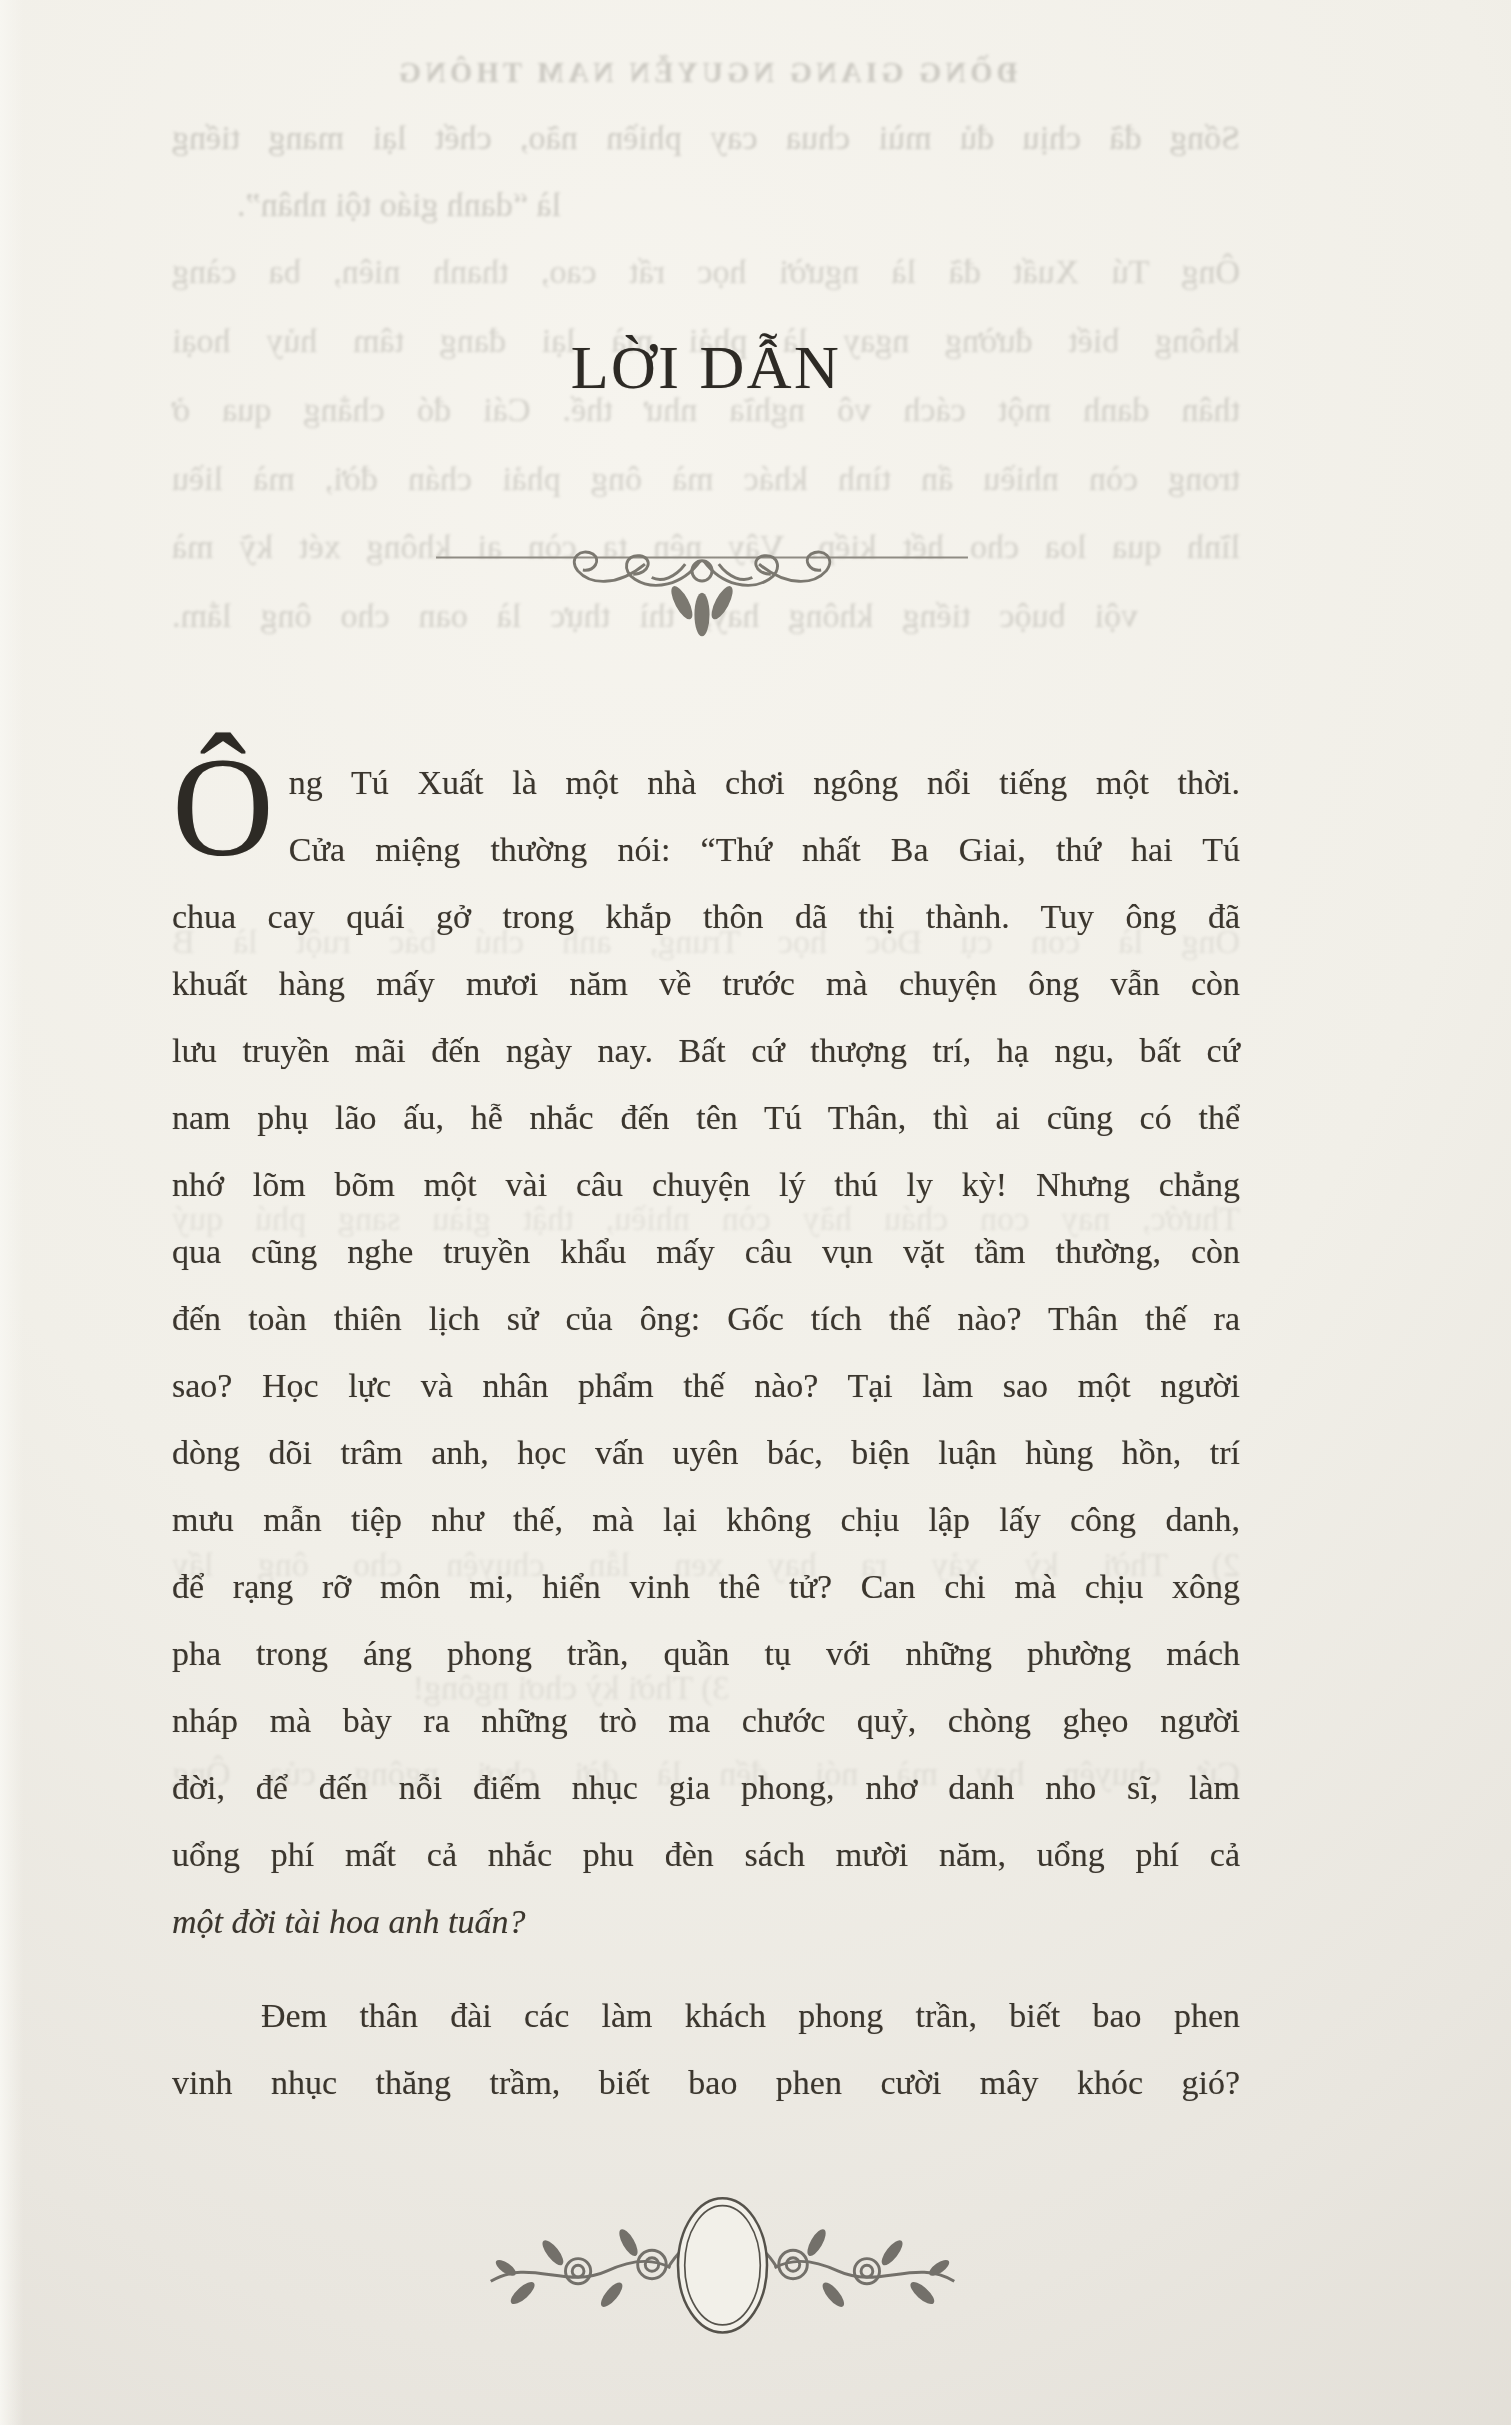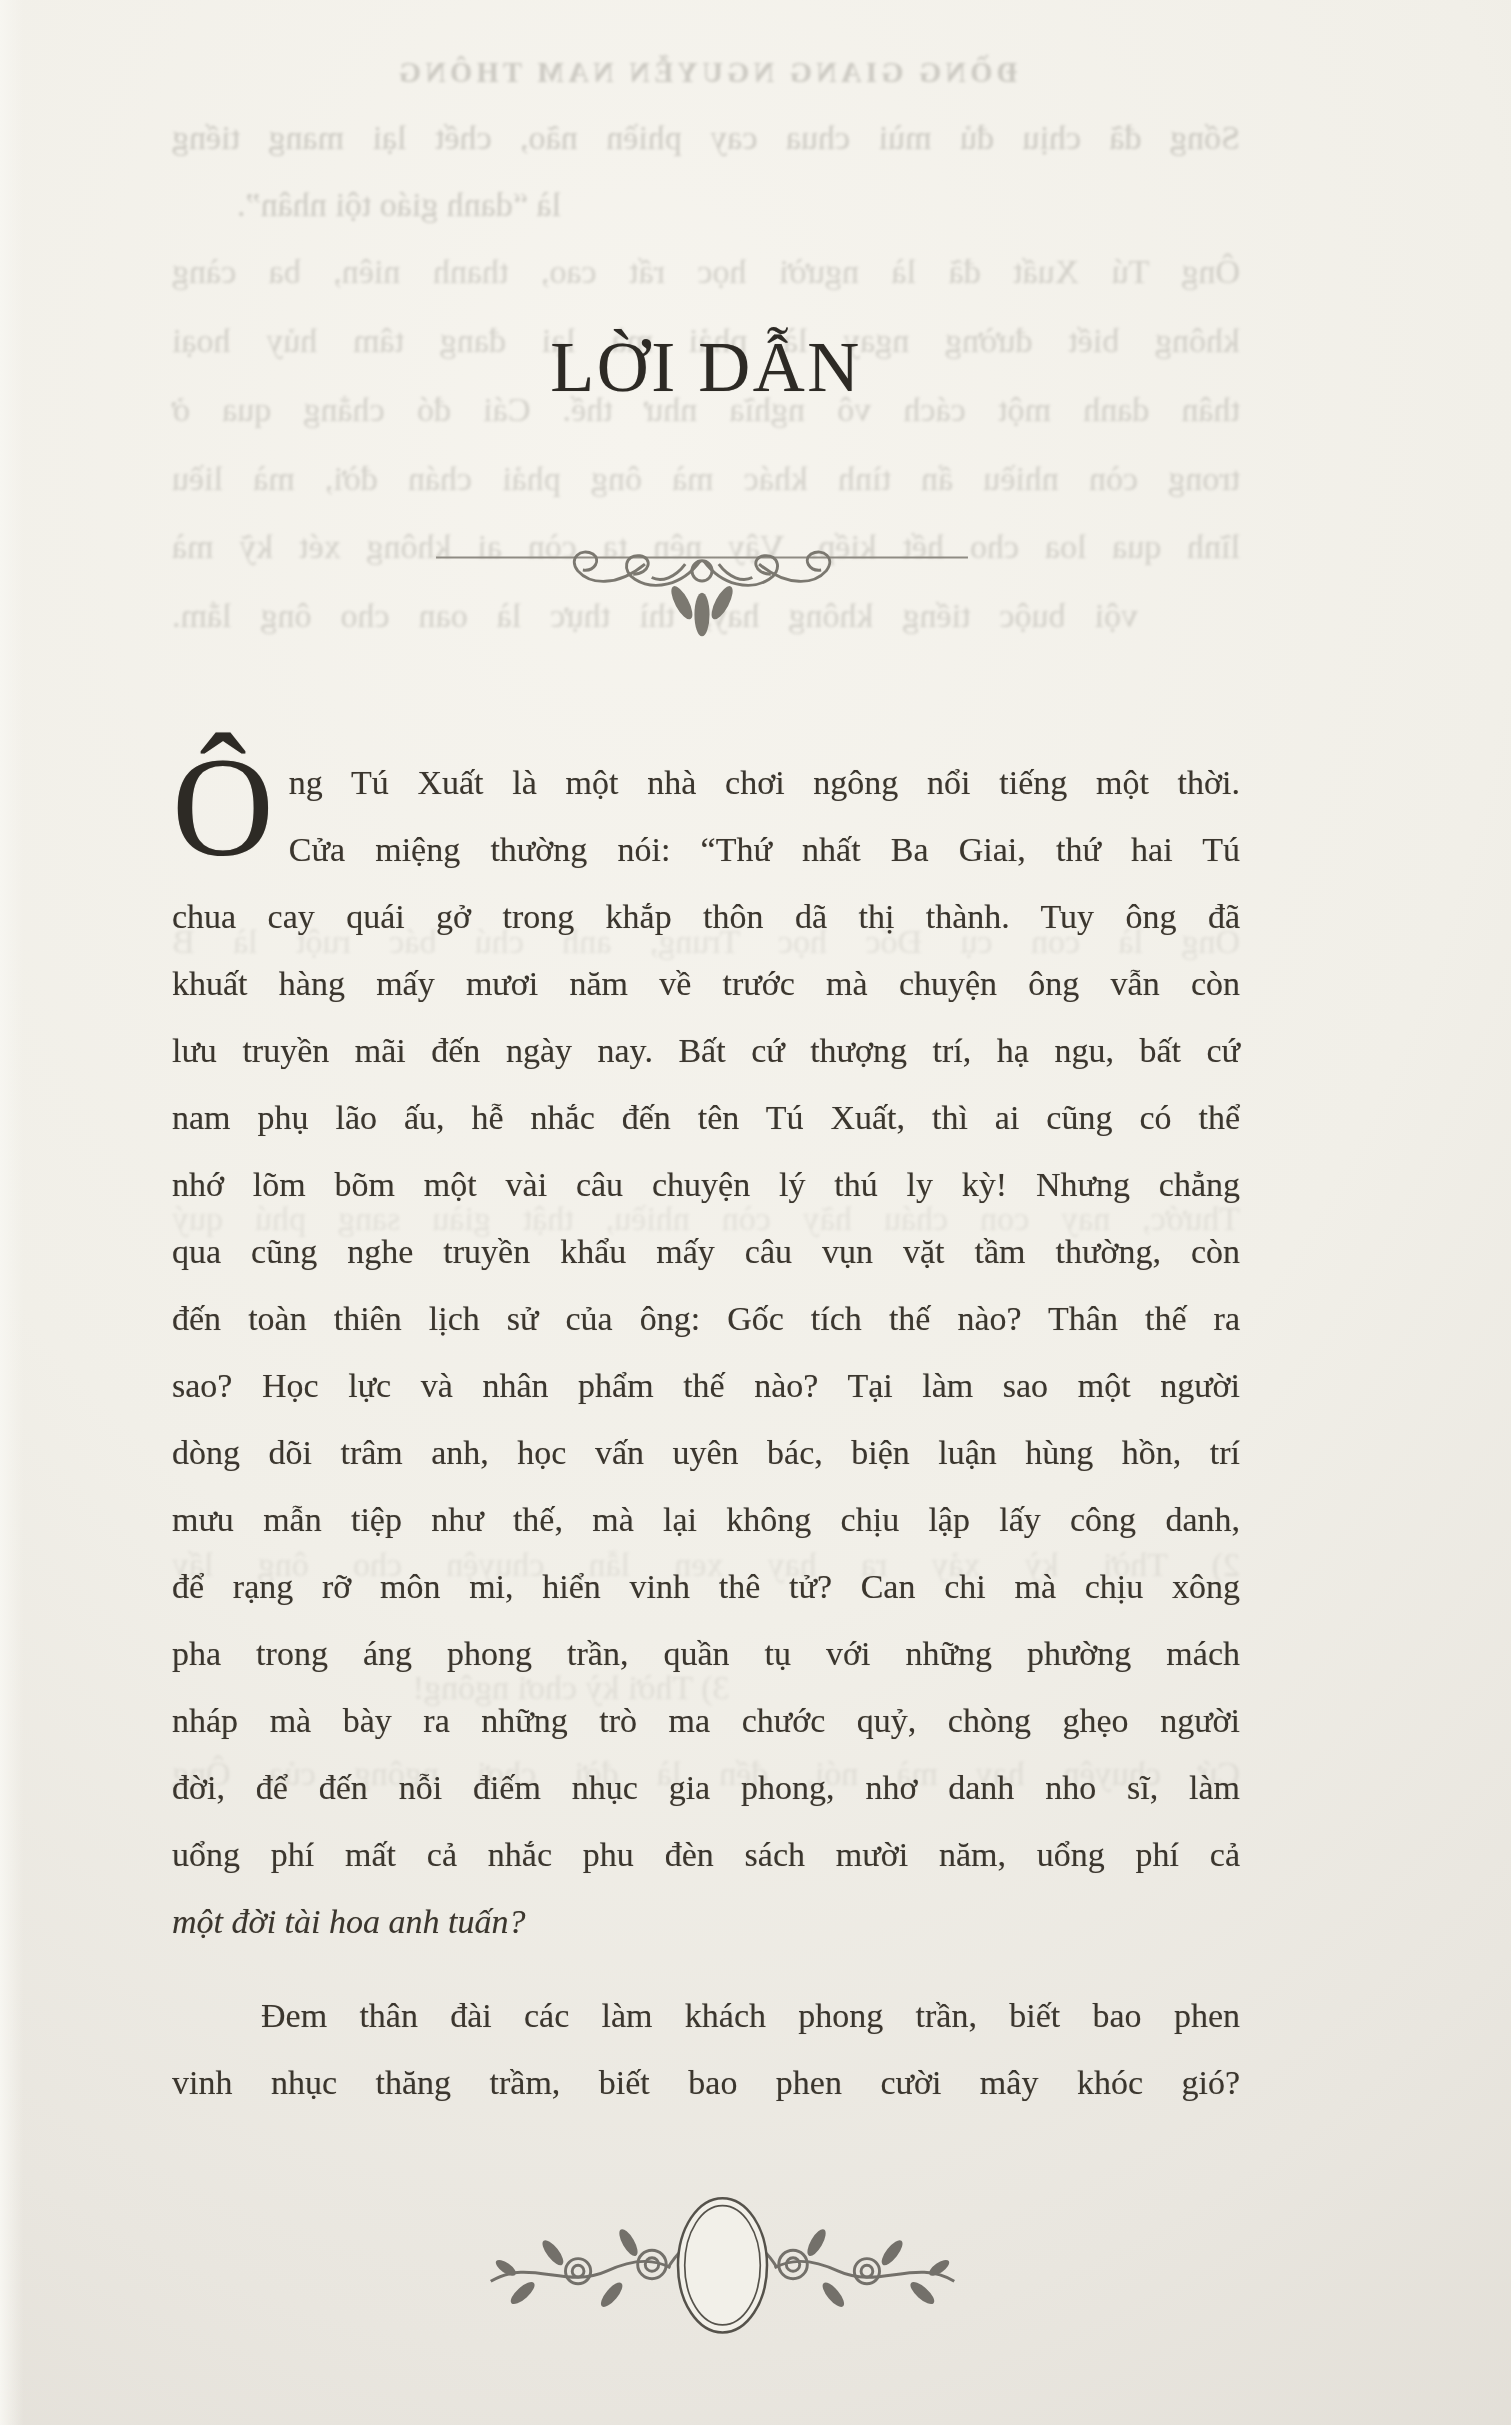--- a/index.html
+++ b/index.html
@@ -17,21 +17,21 @@
   .ghost-layer{position:absolute;inset:0;pointer-events:none;}
   .ghost{
     position:absolute;left:172px;width:1068px;
     color:#6e6b62;transform:scaleX(-1);filter:blur(1.4px);
     font-size:34px;line-height:1.15;text-align:justify;text-align-last:justify;
   }
   .ghost.center{text-align:center;text-align-last:center;}
   
   .title{
     position:absolute;left:172px;top:312px;width:1068px;
-    text-align:center;font-size:72px;line-height:111px;letter-spacing:2.5px;
+    text-align:center;font-size:62px;line-height:111px;letter-spacing:2.5px;
     color:#2d2a25;text-shadow:0 0 0.8px rgba(45,42,37,.4);
   }
   .divider{position:absolute;left:433px;top:544px;}
   .body-text{
     position:absolute;left:172px;top:749px;width:1068px;
     font-size:34px;line-height:67px;color:#3b362e;
     text-shadow:0 0 0.8px rgba(59,54,46,.35);
   }
   .dropcap{
     float:left;font-size:141px;line-height:126px;height:133px;
@@ -89,21 +89,21 @@
   </div>
 
   <div class="body-text">
     <div>
       <span class="dropcap">Ô</span>
     <div class="line">ng Tú Xuất là một nhà chơi ngông nổi tiếng một thời.</div>
         <div class="line">Cửa miệng thường nói: “Thứ nhất Ba Giai, thứ hai Tú</div>
         <div class="line">chua cay quái gở trong khắp thôn dã thị thành. Tuy ông đã</div>
         <div class="line">khuất hàng mấy mươi năm về trước mà chuyện ông vẫn còn</div>
         <div class="line">lưu truyền mãi đến ngày nay. Bất cứ thượng trí, hạ ngu, bất cứ</div>
-        <div class="line">nam phụ lão ấu, hễ nhắc đến tên Tú Xuất, thì ai cũng có thể</div>
+        <div class="line">nam phụ lão ấu, hễ nhắc đến tên Tú Thân, thì ai cũng có thể</div>
         <div class="line">nhớ lõm bõm một vài câu chuyện lý thú ly kỳ! Nhưng chẳng</div>
         <div class="line">qua cũng nghe truyền khẩu mấy câu vụn vặt tầm thường, còn</div>
         <div class="line">đến toàn thiên lịch sử của ông: Gốc tích thế nào? Thân thế ra</div>
         <div class="line">sao? Học lực và nhân phẩm thế nào? Tại làm sao một người</div>
         <div class="line">dòng dõi trâm anh, học vấn uyên bác, biện luận hùng hồn, trí</div>
         <div class="line">mưu mẫn tiệp như thế, mà lại không chịu lập lấy công danh,</div>
         <div class="line">để rạng rỡ môn mi, hiển vinh thê tử? Can chi mà chịu xông</div>
         <div class="line">pha trong áng phong trần, quần tụ với những phường mách</div>
         <div class="line">nháp mà bày ra những trò ma chước quỷ, chòng ghẹo người</div>
         <div class="line">đời, để đến nỗi điếm nhục gia phong, nhơ danh nho sĩ, làm</div>

